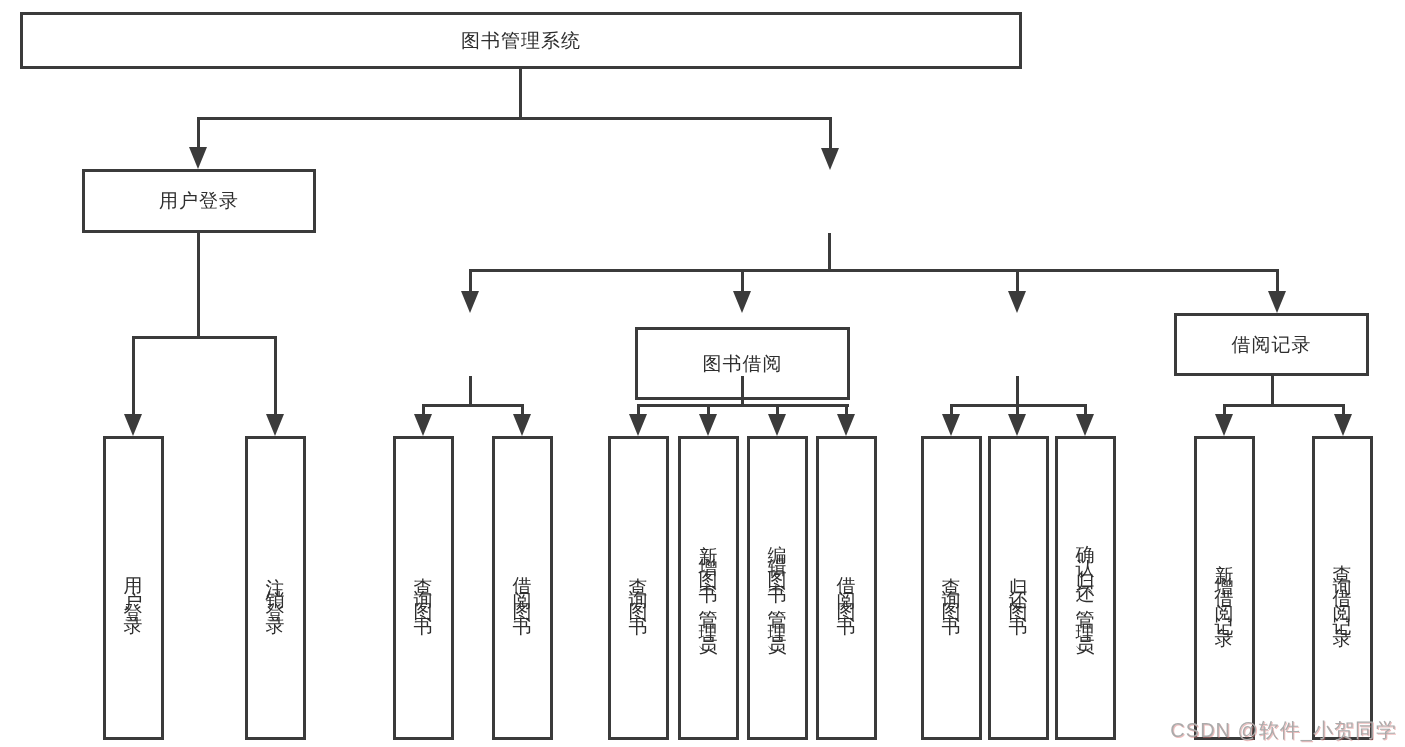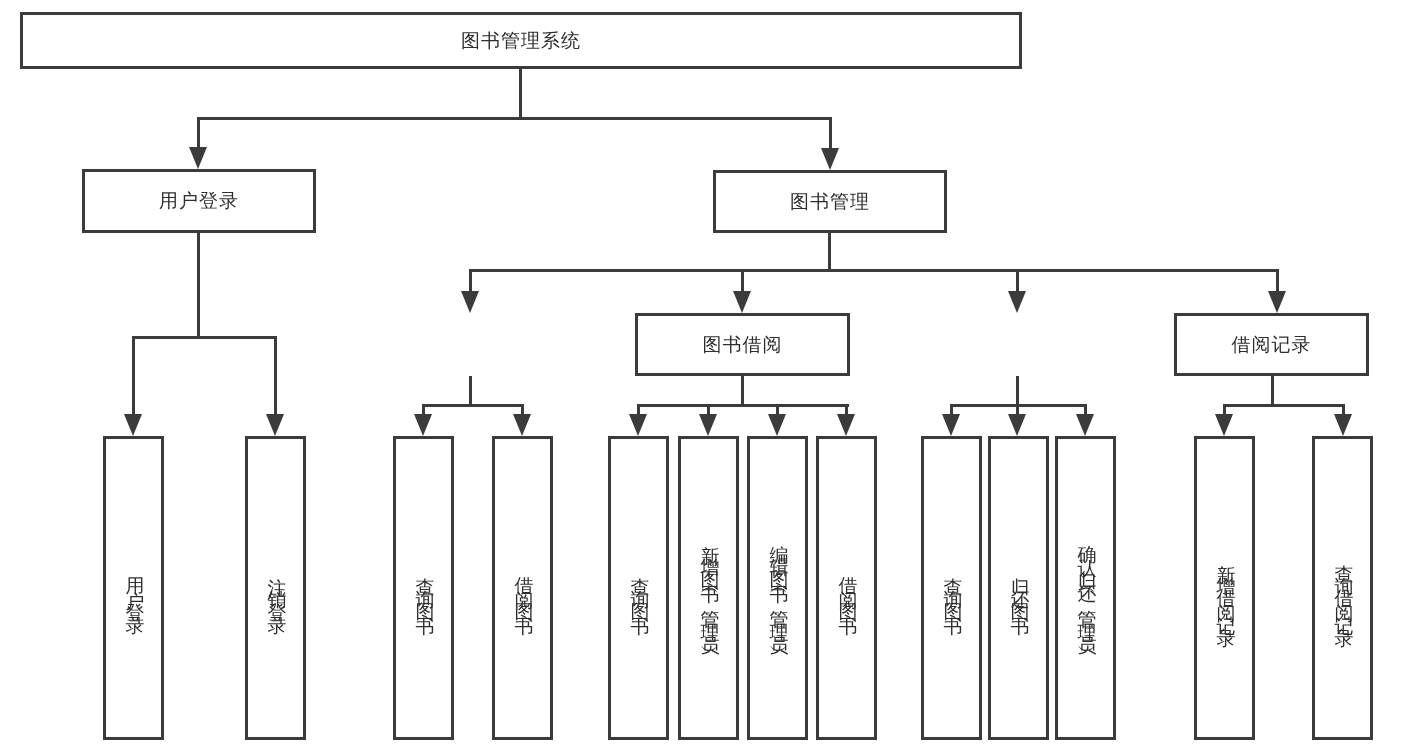--- a/index.html
+++ b/index.html
@@ -1,18 +1,18 @@
 <!DOCTYPE html>
 <html><head>
 <meta charset="utf-8">
 <style>
   html,body { margin:0; padding:0; background:#ffffff; }
   .stage {
     position:relative; width:1405px; height:747px; background:#fff;
-    overflow:hidden; font-family:Liberation Mono, monospace;
+    overflow:hidden; font-family:Liberation Sans, sans-serif;
     --line:#3b3b3b; --text:#2e2e2e;
   }
   .box {
     position:absolute; box-sizing:border-box; border:3px solid var(--line);
     background:#fff; display:flex; align-items:center; justify-content:center;
     font-size:19px; color:var(--text); white-space:nowrap; letter-spacing:1px;
   }
   .tall {
     writing-mode:vertical-rl; text-orientation:mixed;
     letter-spacing:13px; line-height:1; white-space:normal;
@@ -31,23 +31,22 @@
   }
 </style>
 </head>
 <body>
 
 <div class="stage" style="--line: #3b3b3b; --text: #2e2e2e;">
 
   <div class="box" style="left:20px;top:12px;width:1002px;height:57px">图书管理系统</div>
 
   <div class="box" style="left:82px;top:169px;width:234px;height:64px">用户登录</div>
-  <div class="box" style="left:713px;top:170px;width:234px;height:63px">图书管理</div>
 
-  <div class="box" style="left:635px;top:313px;width:215px;height:63px">图书借阅</div>
+  <div class="box" style="left:635px;top:327px;width:215px;height:73px">图书借阅</div>
   <div class="box" style="left:1174px;top:313px;width:195px;height:63px">借阅记录</div>
 
   <div class="box tall" style="left:103px;top:436px;width:61px;height:304px">用户登录</div>
   <div class="box tall" style="left:245px;top:436px;width:61px;height:304px">注销登录</div>
 
   <div class="box tall" style="left:393px;top:436px;width:61px;height:304px">查询图书</div>
   <div class="box tall" style="left:492px;top:436px;width:61px;height:304px">借阅图书</div>
 
   <div class="box tall" style="left:608px;top:436px;width:61px;height:304px">查询图书</div>
   <div class="box tall" style="left:678px;top:436px;width:61px;height:304px">新增图书（管理员）</div>
@@ -113,13 +112,14 @@
   <div class="vl" style="left:1084px;top:404px;height:12px"></div>
   <div class="ah" style="left:1076px;top:414px"></div>
 
   <div class="vl" style="left:1271px;top:376px;height:31px"></div>
   <div class="hl" style="left:1223px;top:404px;width:122px"></div>
   <div class="vl" style="left:1223px;top:404px;height:12px"></div>
   <div class="ah" style="left:1215px;top:414px"></div>
   <div class="vl" style="left:1342px;top:404px;height:12px"></div>
   <div class="ah" style="left:1334px;top:414px"></div>
 
+  <div class="watermark">CSDN @软件_小贺同学</div>
 </div>
 
 </body></html>

